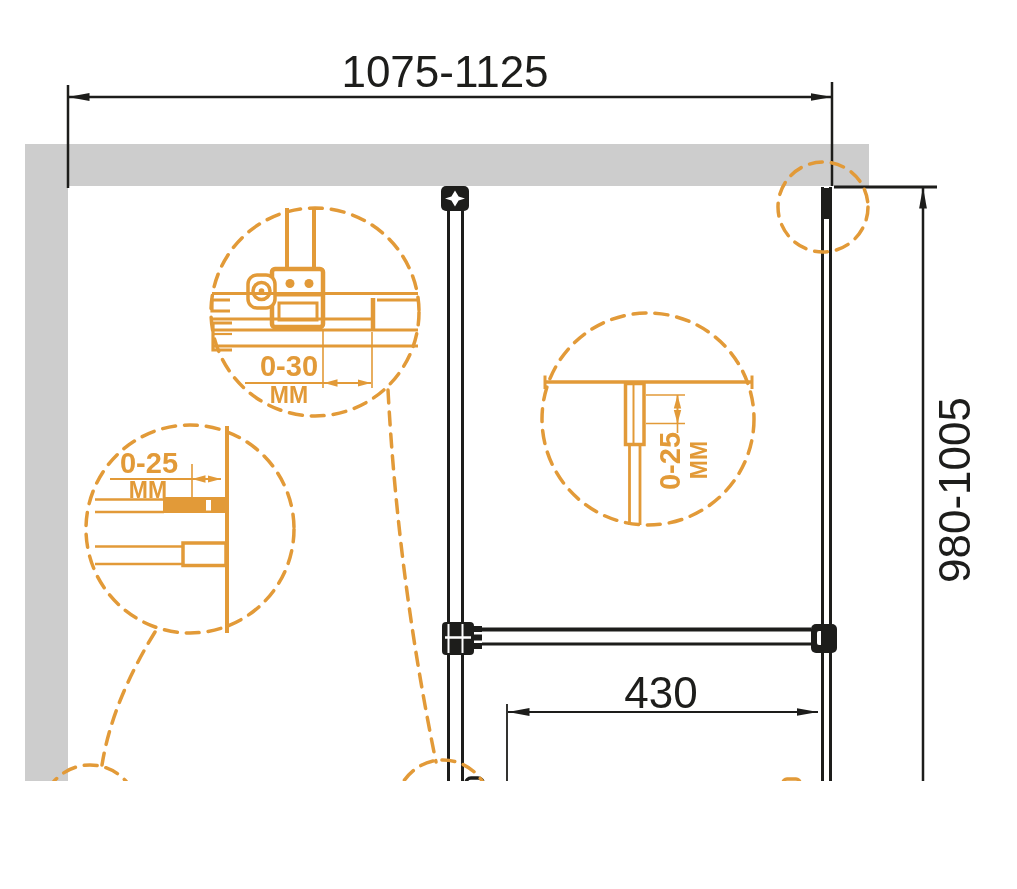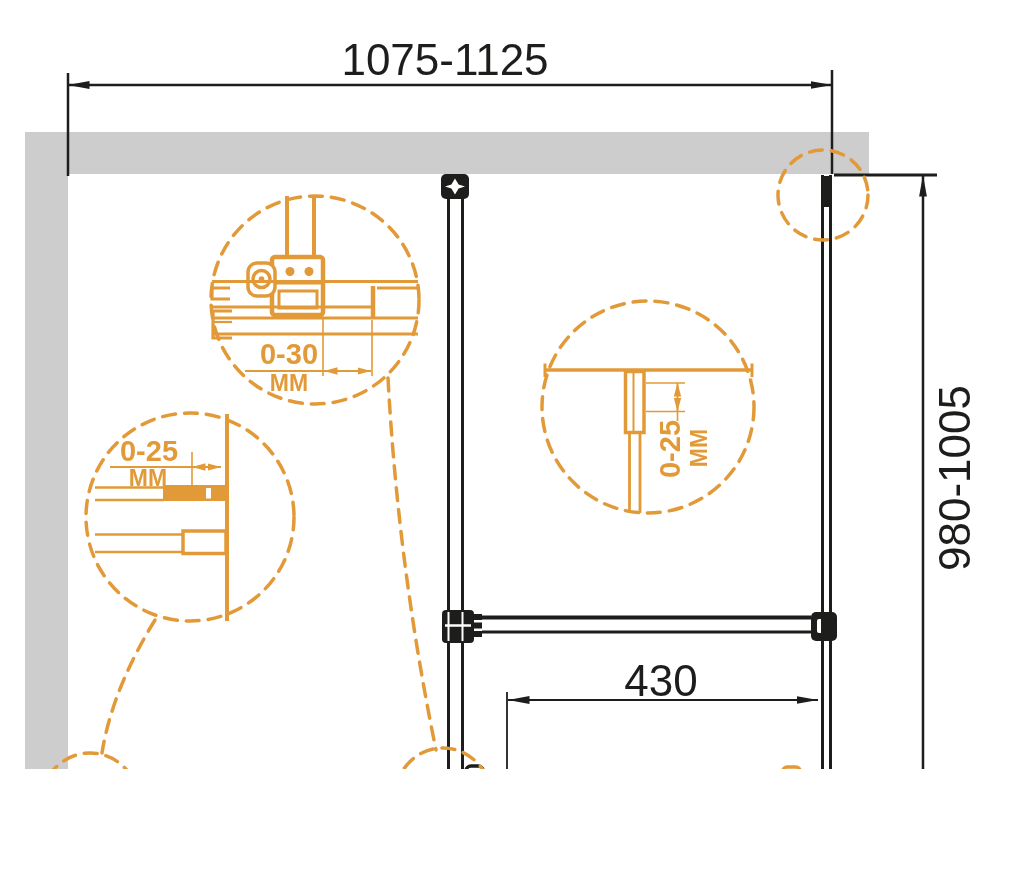--- a/index.html
+++ b/index.html
@@ -2,21 +2,21 @@
 <html style="--accent: #E29A38; --line: #1D1D1B; --wall: #CDCDCD; --bg: #FFFFFF;"><head>
 <meta charset="utf-8">
 <style>
   :root{
     --accent:#E29A38;
     --line:#1D1D1B;
     --wall:#CDCDCD;
     --bg:#FFFFFF;
   }
   html,body{margin:0;padding:0;background:var(--bg);}
-  .stage{position:relative;width:1017px;height:769px;margin:0 auto;background:var(--bg);overflow:hidden;text-align:right;}
+  .stage{position:relative;width:1017px;height:769px;margin:12px auto;background:var(--bg);overflow:hidden;text-align:right;}
   svg{display:block;}
   .ln{stroke:var(--line);fill:none;}
   .lf{fill:var(--line);stroke:none;}
   .lwf{stroke:var(--line);fill:#fff;}
   .wallf{fill:var(--wall);stroke:none;}
   .o{stroke:var(--accent);fill:none;}
   .of{fill:var(--accent);stroke:none;}
   .owf{stroke:var(--accent);fill:#fff;}
   .wht{stroke:#fff;fill:none;}
   .dash{stroke-dasharray:13 9;stroke-linecap:round;}

